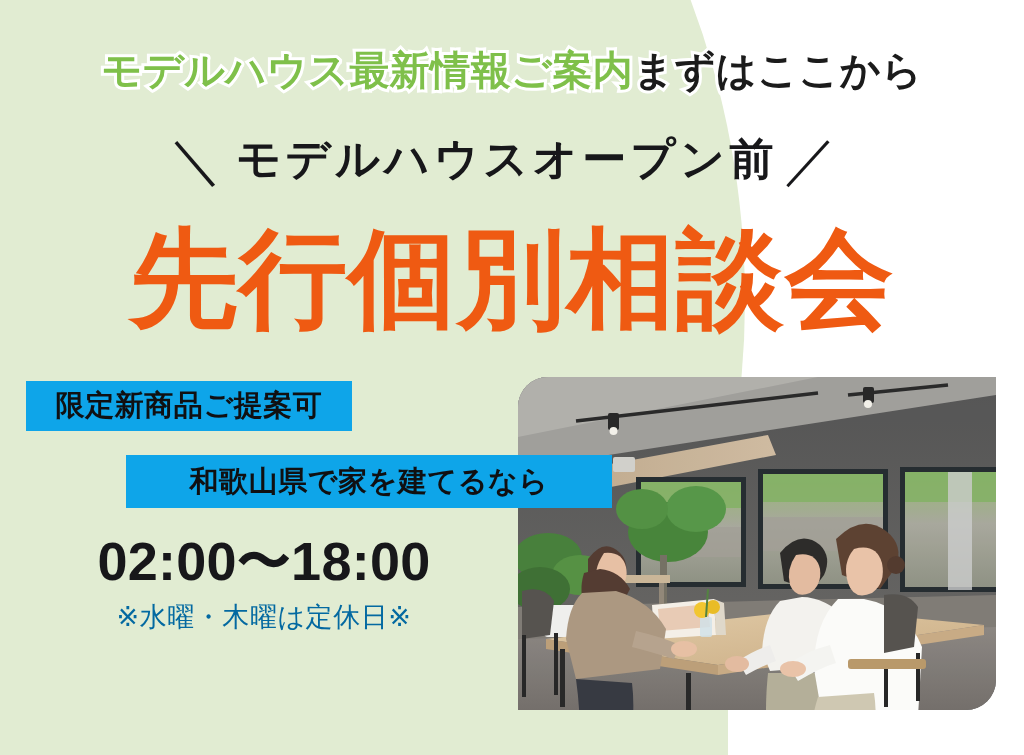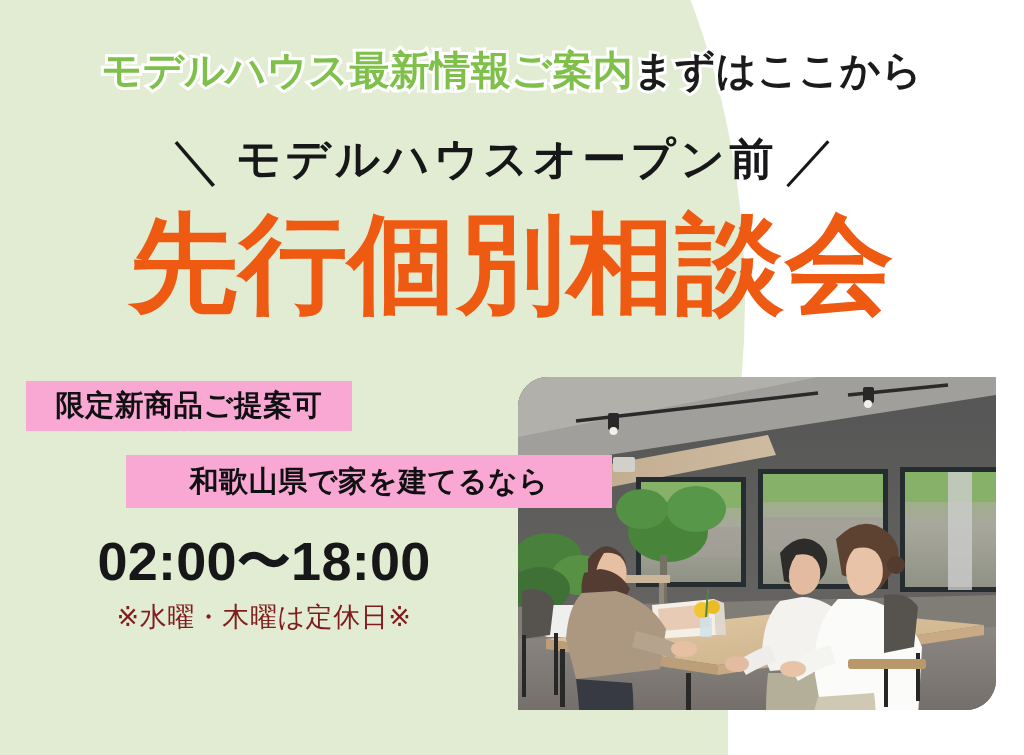--- a/index.html
+++ b/index.html
@@ -92,21 +92,21 @@
     font-size: 54px;
     vertical-align: -4px;
     letter-spacing: 0;
   }
   .subline .slash.left  { transform: skewX(0deg); margin-right: 14px; }
   .subline .slash.right { margin-left: 6px; }
 
   .headline {
     position: absolute;
     left: 0;
-    top: 204px;
+    top: 219px;
     width: 1024px;
     text-align: center;
     white-space: nowrap;
     font-size: 108px;
     font-weight: bold;
     color: #ef5a12;
     letter-spacing: 0.012em;
     line-height: 1.12;
   }
 
@@ -119,21 +119,21 @@
     height: 333px;
     border-radius: 30px 0 30px 0;
     overflow: hidden;
     background: #5c5c5c;
   }
   .photo svg { display: block; width: 100%; height: 100%; }
 
   
   .pill {
     position: absolute;
-    background: #f9a8d4;
+    background: #0ea5e9;
     display: flex;
     align-items: center;
     justify-content: center;
     color: #101012;
     font-weight: bold;
     white-space: nowrap;
   }
   .pill-1 {
     left: 26px;
     top: 381px;
@@ -166,21 +166,21 @@
     white-space: nowrap;
   }
   .closed {
     position: absolute;
     left: 0;
     top: 601px;
     width: 528px;
     text-align: center;
     font-size: 27px;
     font-weight: normal;
-    color: #7f1d1d;
+    color: #0369a1;
     letter-spacing: 0.02em;
     line-height: 1.2;
     white-space: nowrap;
   }
 </style>
 </head>
 <body>
 
 <div class="poster">
 

